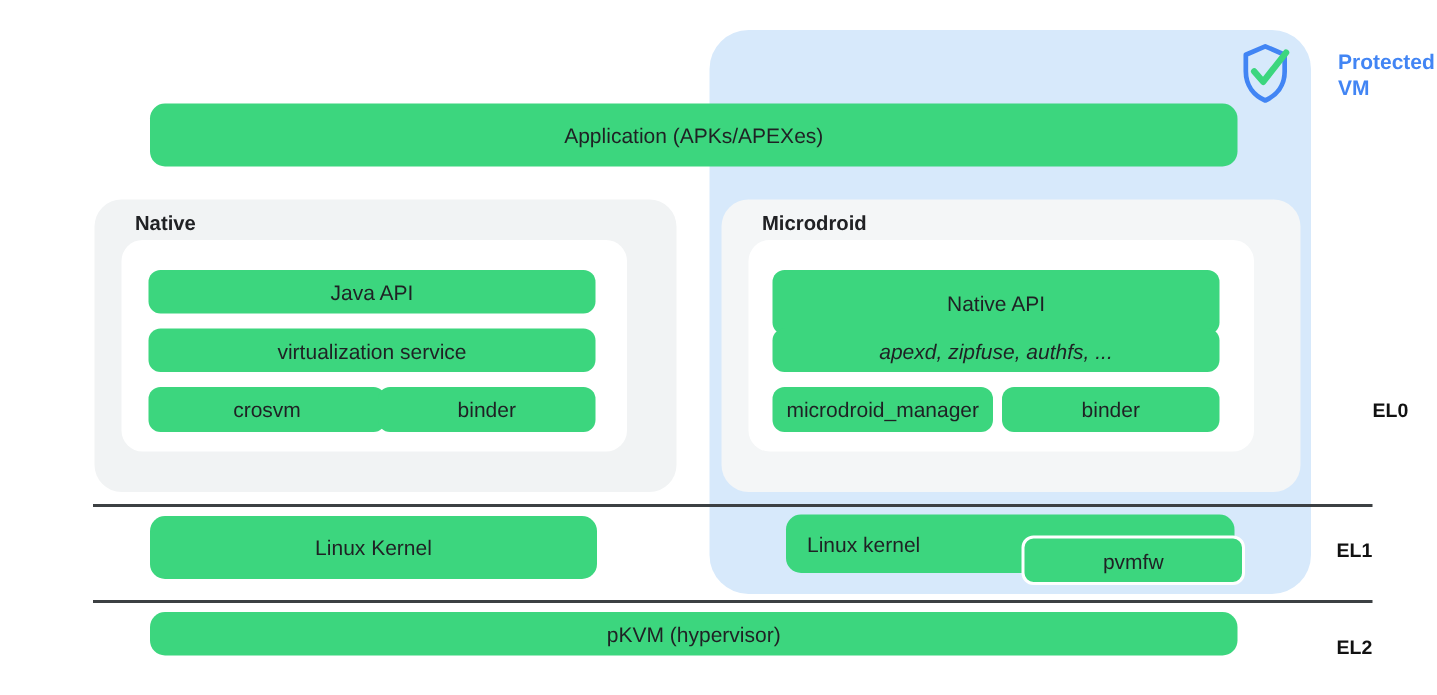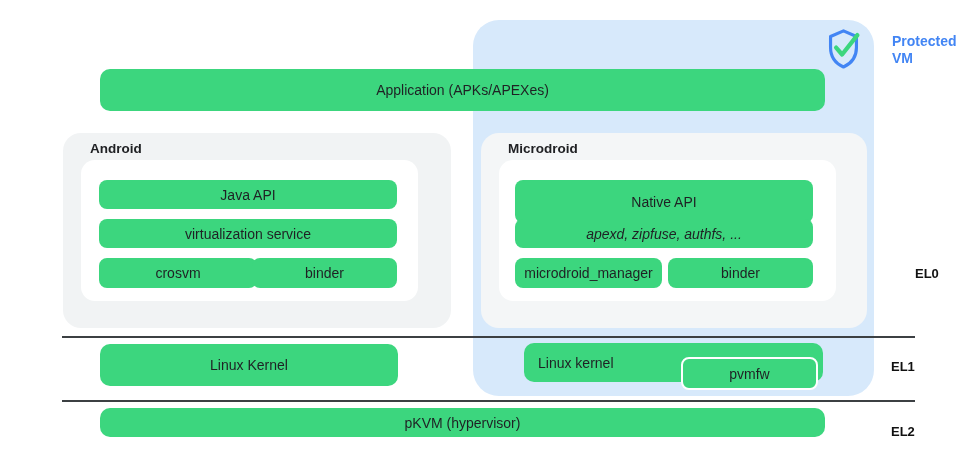--- a/index.html
+++ b/index.html
@@ -110,21 +110,21 @@
   </svg>
 
   <div class="pvm-label">
     <div>Protected</div>
     <div>VM</div>
   </div>
 
   <div class="bar big" style="left:80px; top:69px; width:725px; height:42px;">Application (APKs/APEXes)</div>
 
   <div class="group-box android">
-    <div class="group-title">Android</div>
+    <div class="group-title">Native</div>
     <div class="inner-white"></div>
   </div>
   <div class="bar" style="left:79px; top:180px; width:298px; height:29px;">Java API</div>
   <div class="bar" style="left:79px; top:219px; width:298px; height:29px;">virtualization service</div>
   <div class="bar" style="left:79px; top:258px; width:158px; height:30px;">crosvm</div>
   <div class="bar" style="left:232px; top:258px; width:145px; height:30px;">binder</div>
 
   <div class="group-box microdroid">
     <div class="group-title">Microdroid</div>
     <div class="inner-white"></div>
@@ -136,17 +136,17 @@
 
   <div class="divider" style="top:336px;"></div>
   <div class="divider" style="top:400px;"></div>
 
   <div class="el-label" style="top:266px;padding-left:24px;">EL0</div>
   <div class="el-label" style="top:359px;">EL1</div>
   <div class="el-label" style="top:424px;">EL2</div>
 
   <div class="bar big" style="left:80px; top:344px; width:298px; height:42px;">Linux Kernel</div>
   <div class="bar big kernel-right" style="left:504px; top:343px; width:299px; height:39px;">Linux kernel</div>
-  <div class="bar pvmfw" style="left:661px; top:357px; width:137px; height:33px;">pvmfw</div>
+  <div class="bar pvmfw" style="left:661px; top:357px; width:149px; height:33px;">pvmfw</div>
 
   <div class="bar big" style="left:80px; top:408px; width:725px; height:29px;">pKVM (hypervisor)</div>
 
 </div>
 
 </body></html>

